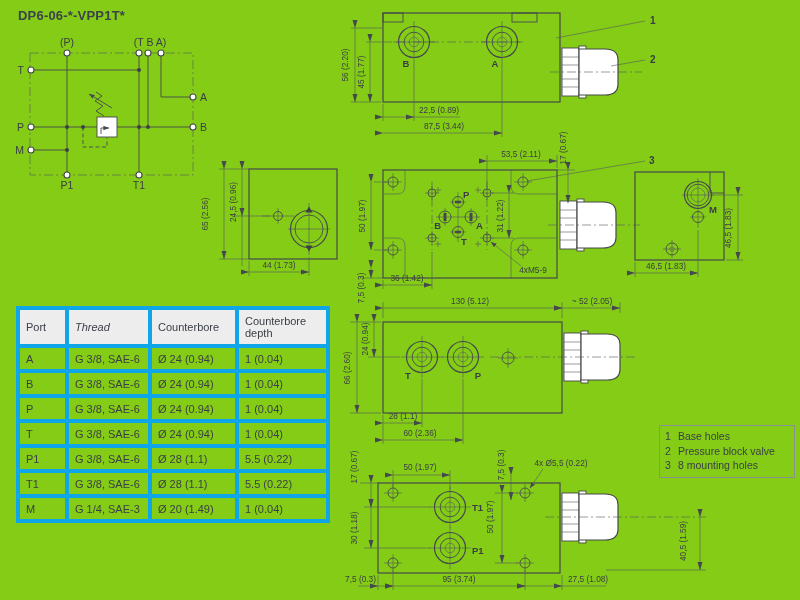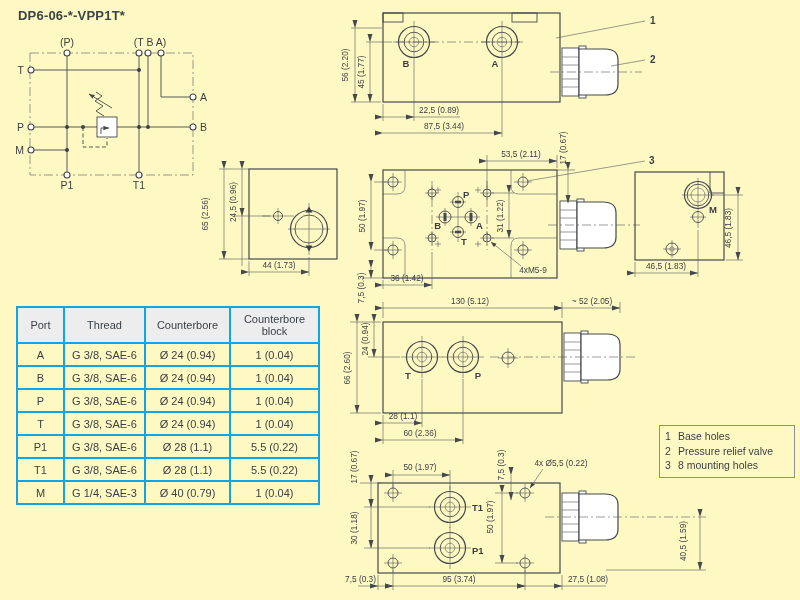--- a/index.html
+++ b/index.html
@@ -1,37 +1,37 @@
 <!DOCTYPE html>
 <html><head>
 <meta charset="utf-8">
 <style>
   html,body{margin:0;padding:0;background:#fff;}
-  .page{position:relative;width:800px;height:600px;background:#fef9c3;overflow:hidden;
+  .page{position:relative;width:800px;height:600px;background:#84cc16;overflow:hidden;
         font-family:"Liberation Sans",sans-serif;color:#3a3f45;}
   .title{position:absolute;left:18px;top:8px;font-size:13px;font-weight:bold;color:#3c434b;letter-spacing:.2px;}
   svg{position:absolute;left:0;top:0;}
   .ln{stroke:#45484c;stroke-width:1.2;fill:none;}
   .md{stroke:#45484c;stroke-width:0.9;fill:none;}
   .tn{stroke:#56595e;stroke-width:0.6;fill:none;}
   .cl{stroke:#56595e;stroke-width:0.6;fill:none;stroke-dasharray:9 3 2 3;}
   .dsh{stroke:#45484c;stroke-width:0.9;fill:none;stroke-dasharray:4 2.5;}
   .dot{fill:#3c4045;stroke:none;}
   .nod{fill:#fff;stroke:#45484c;stroke-width:1.1;}
   .wf{fill:#fff;}
   text{fill:#3a3e44;}
   .dt{font-size:8.3px;}
   .sl{font-size:10.5px;}
   .pl{font-size:9.5px;font-weight:600;}
   .co{font-size:10px;font-weight:bold;}
   .ptable{position:absolute;left:16px;top:306px;border-collapse:collapse;font-size:11px;color:#3a3f45;}
-  .ptable th,.ptable td{border:2px solid #0ea5e9;text-align:center;font-weight:normal;padding:2px 6px;}
+  .ptable th,.ptable td{border:4px solid #0ea5e9;text-align:left;font-weight:normal;padding:2px 6px;}
   .ptable th{background:#ededee;padding:5px 6px;}
   .ptable td{height:17px;}
-  .c1{width:33px;} .c2{width:67px;} .c3{width:71px;} .c4{width:75px;}
+  .c1{width:33px;} .c2{width:67px;font-style:italic;} .c3{width:71px;} .c4{width:75px;}
   .legend{position:absolute;left:659px;top:425px;width:124px;border:1px solid #8a8f94;
           padding:3px 5px 4px 5px;font-size:10.5px;line-height:14.5px;}
   .legend .row{display:flex;}
   .legend .num{width:13px;flex:none;}
 </style>
 </head>
 <body>
 
 <div class="page">
 
@@ -352,21 +352,21 @@
       <text x="376" y="582" text-anchor="end" class="dt">7,5 (0.3)</text>
     </g>
   </svg>
 
   <table class="ptable">
     <thead>
       <tr>
         <th class="c1">Port</th>
         <th class="c2">Thread</th>
         <th class="c3">Counterbore</th>
-        <th class="c4">Counterbore block</th>
+        <th class="c4">Counterbore depth</th>
       </tr>
     </thead>
     <tbody>
       <tr>
         <td>A</td>
         <td>G 3/8, SAE-6</td>
         <td>Ø 24 (0.94)</td>
         <td>1 (0.04)</td>
       </tr>
       <tr>
@@ -395,34 +395,34 @@
       </tr>
       <tr>
         <td>T1</td>
         <td>G 3/8, SAE-6</td>
         <td>Ø 28 (1.1)</td>
         <td>5.5 (0.22)</td>
       </tr>
       <tr>
         <td>M</td>
         <td>G 1/4, SAE-3</td>
-        <td>Ø 40 (0.79)</td>
+        <td>Ø 20 (1.49)</td>
         <td>1 (0.04)</td>
       </tr>
     </tbody>
   </table>
 
   <div class="legend">
     <div class="row">
       <span class="num">1</span>
       <span>Base holes</span>
     </div>
     <div class="row">
       <span class="num">2</span>
-      <span>Pressure relief valve</span>
+      <span>Pressure block valve</span>
     </div>
     <div class="row">
       <span class="num">3</span>
       <span>8 mounting holes</span>
     </div>
   </div>
 
 </div>
 
 </body></html>

